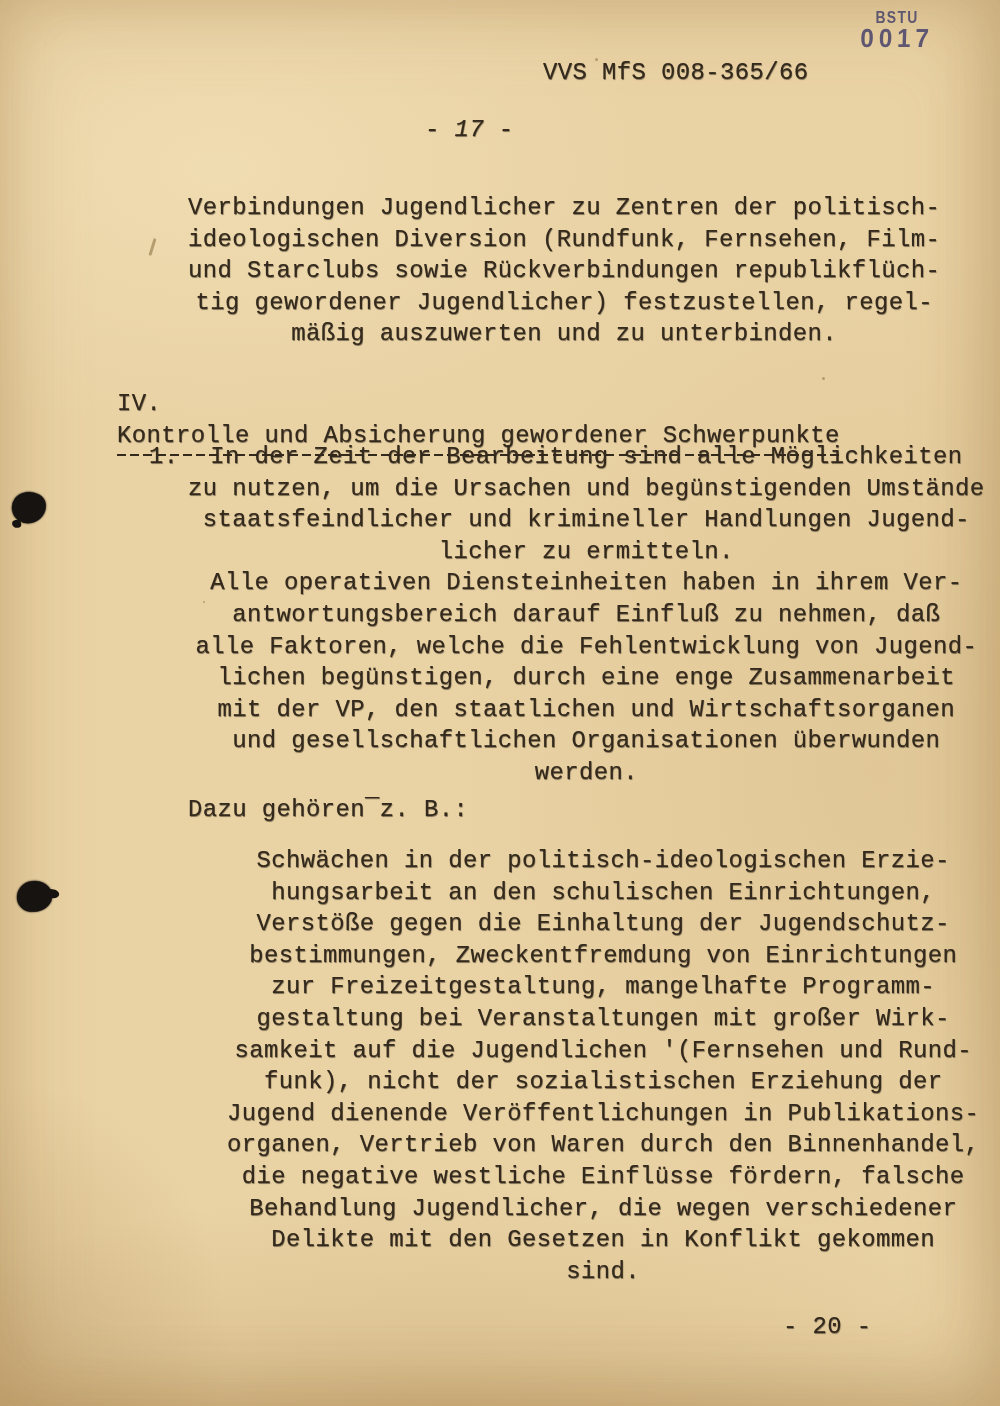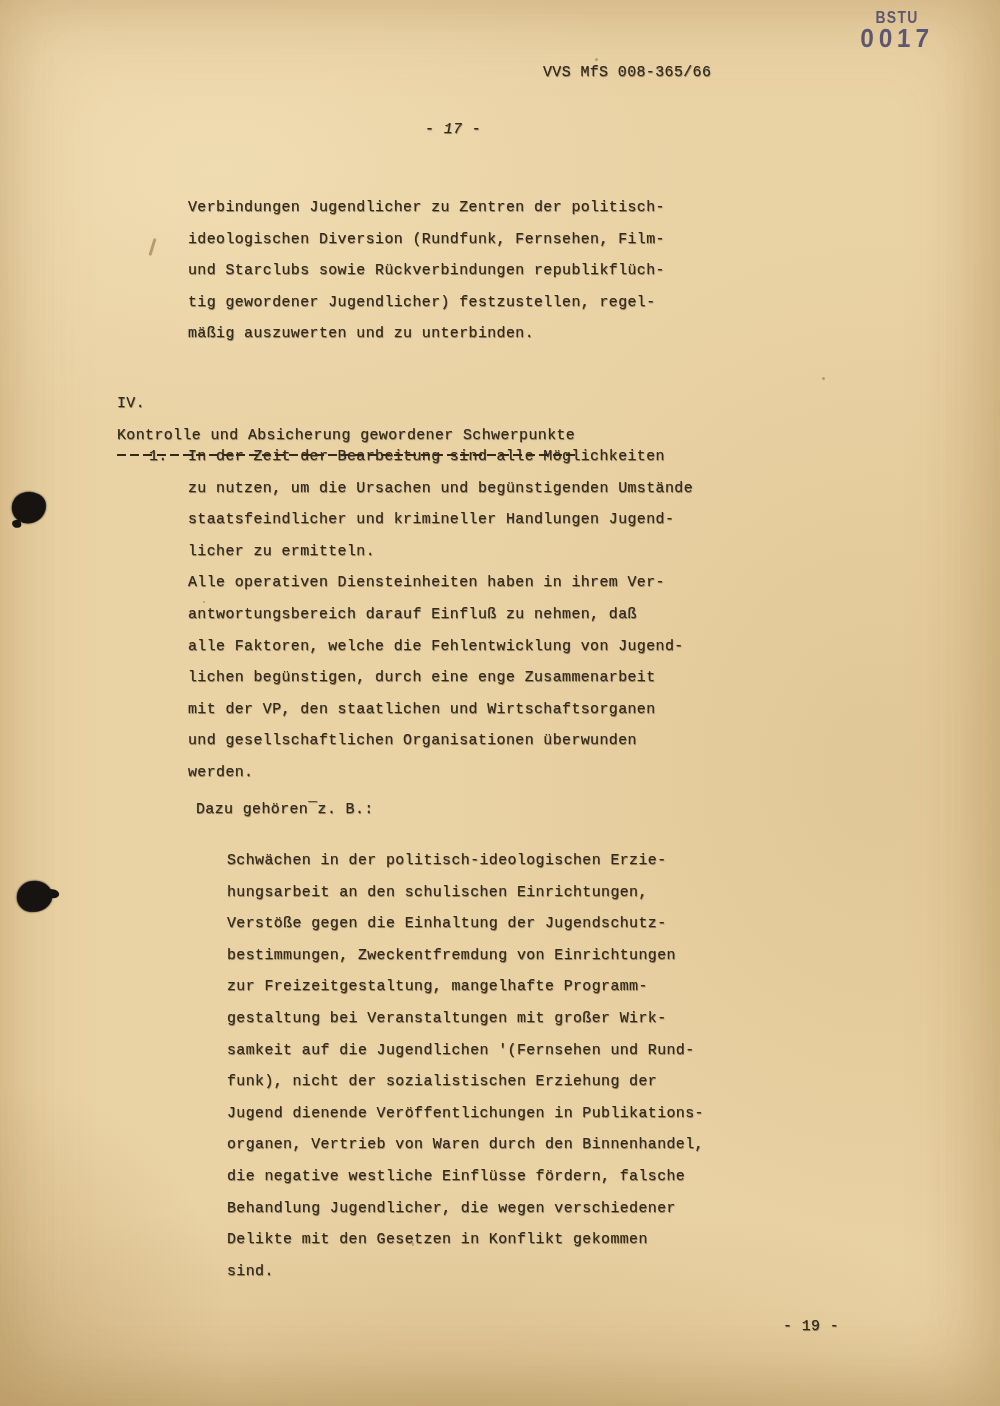--- a/index.html
+++ b/index.html
@@ -21,27 +21,27 @@
       radial-gradient(ellipse 300px 380px at 2% 96%, rgba(140,100,46,0.22), transparent 70%);
     box-shadow:
       inset 0 0 95px rgba(141,101,45,0.22),
       inset -22px 0 55px rgba(141,101,45,0.12),
       inset 0 -26px 60px rgba(141,101,45,0.14);
   }
   
   .tw {
     position: absolute;
     color: var(--ink, #33291c);
-    font-size: 15px;
+    font-size: 24px;
     line-height: 31.6px;
     letter-spacing: 0.35px;
     white-space: pre;
     text-shadow: 0.5px 0.5px 0.7px rgba(46,36,24,0.55), -0.2px -0.2px 0.4px rgba(46,36,24,0.28);
   }
-  .tline { white-space: pre; }
+  .tline { white-space: pre; text-align: center; }
   
   .u-dash {
     padding-bottom: 5px;
     background-image: repeating-linear-gradient(to right,
       var(--ink, #33291c) 0 9px, transparent 9px 13.2px);
     background-repeat: repeat-x;
     background-size: 100% 2.6px;
     background-position: 0 bottom;
   }
   .heading-row { display: flex; }
@@ -120,25 +120,25 @@
   <div class="tw heading-row" style="left:117px; top:388px;flex-direction:column;">
     <span class="heading-num">IV.</span>
     <span class="u-dash">Kontrolle und Absicherung gewordener Schwerpunkte</span>
   </div>
 
   <div class="tw item-row" style="left:149px; top:441px;">
     <span class="item-num">1.</span>
     <span><div class="tline">In der Zeit der Bearbeitung sind alle Möglichkeiten</div><div class="tline">zu nutzen, um die Ursachen und begünstigenden Umstände</div><div class="tline">staatsfeindlicher und krimineller Handlungen Jugend-</div><div class="tline">licher zu ermitteln.</div><div class="tline">Alle operativen Diensteinheiten haben in ihrem Ver-</div><div class="tline">antwortungsbereich darauf Einfluß zu nehmen, daß</div><div class="tline">alle Faktoren, welche die Fehlentwicklung von Jugend-</div><div class="tline">lichen begünstigen, durch eine enge Zusammenarbeit</div><div class="tline">mit der VP, den staatlichen und Wirtschaftsorganen</div><div class="tline">und gesellschaftlichen Organisationen überwunden</div><div class="tline">werden.</div></span>
   </div>
 
-  <div class="tw" style="left:196px; top:794px;text-align:center;">Dazu gehören¯z. B.:</div>
+  <div class="tw" style="left:188px; top:794px;text-align:center;">Dazu gehören¯z. B.:</div>
 
   <div class="tw" style="left:227px; top:845px;"><div class="tline">Schwächen in der politisch-ideologischen Erzie-</div><div class="tline">hungsarbeit an den schulischen Einrichtungen,</div><div class="tline">Verstöße gegen die Einhaltung der Jugendschutz-</div><div class="tline">bestimmungen, Zweckentfremdung von Einrichtungen</div><div class="tline">zur Freizeitgestaltung, mangelhafte Programm-</div><div class="tline">gestaltung bei Veranstaltungen mit großer Wirk-</div><div class="tline">samkeit auf die Jugendlichen '(Fernsehen und Rund-</div><div class="tline">funk), nicht der sozialistischen Erziehung der</div><div class="tline">Jugend dienende Veröffentlichungen in Publikations-</div><div class="tline">organen, Vertrieb von Waren durch den Binnenhandel,</div><div class="tline">die negative westliche Einflüsse fördern, falsche</div><div class="tline">Behandlung Jugendlicher, die wegen verschiedener</div><div class="tline">Delikte mit den Gesetzen in Konflikt gekommen</div><div class="tline">sind.</div></div>
 
-  <div class="tw" style="left:783px; top:1311px;">- 19 -</div>
+  <div class="tw" style="left:783px; top:1311px;">- 20 -</div>
 
   <div class="blot blot-1"></div>
   <div class="blot blot-2"></div>
   <div class="pencil-mark"></div>
   <div class="speck s1"></div>
   <div class="speck s2"></div>
   <div class="speck s3"></div>
   <div class="speck s4"></div>
 
 </div>

